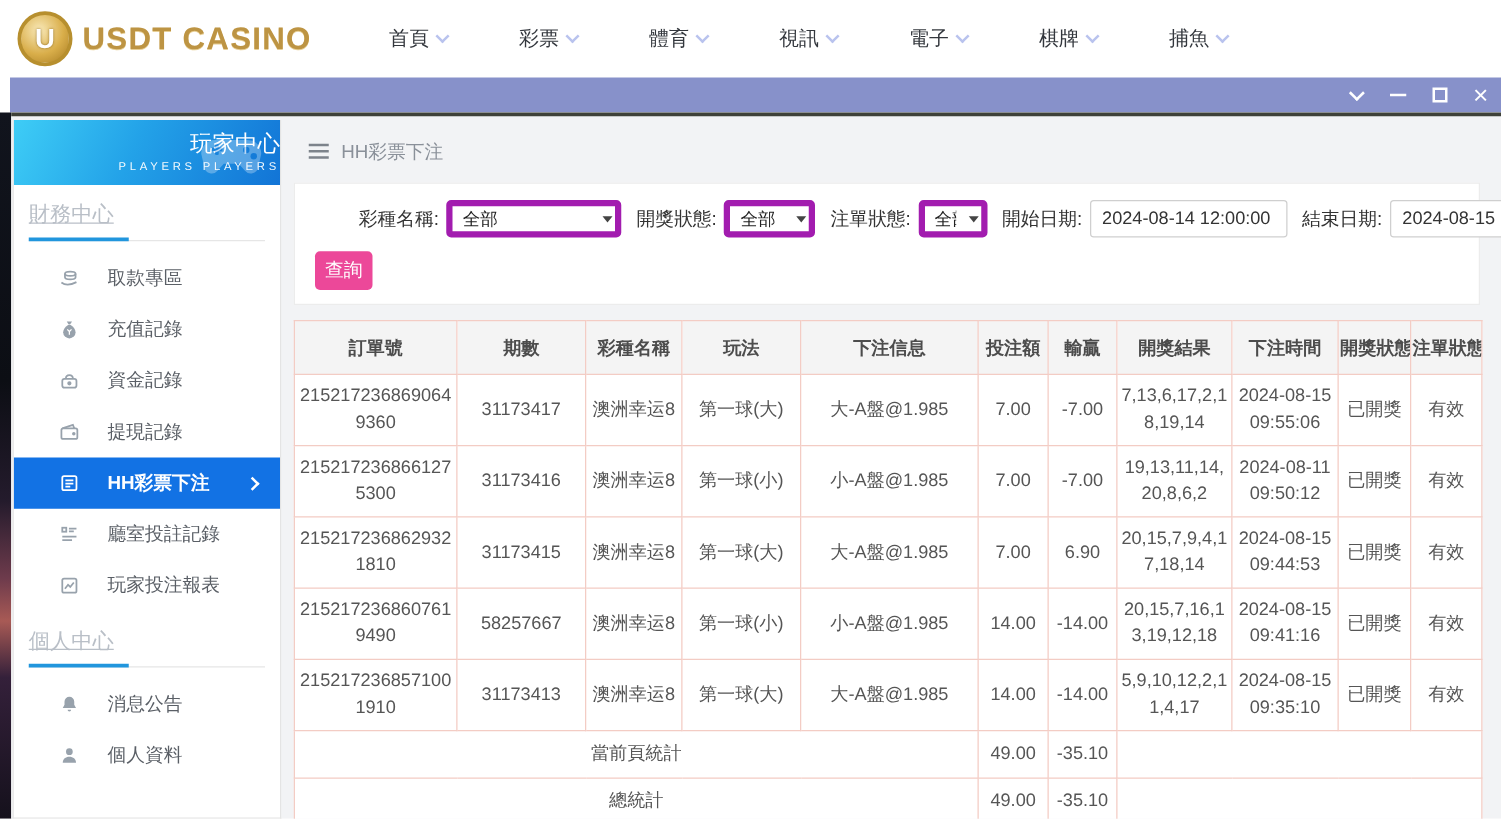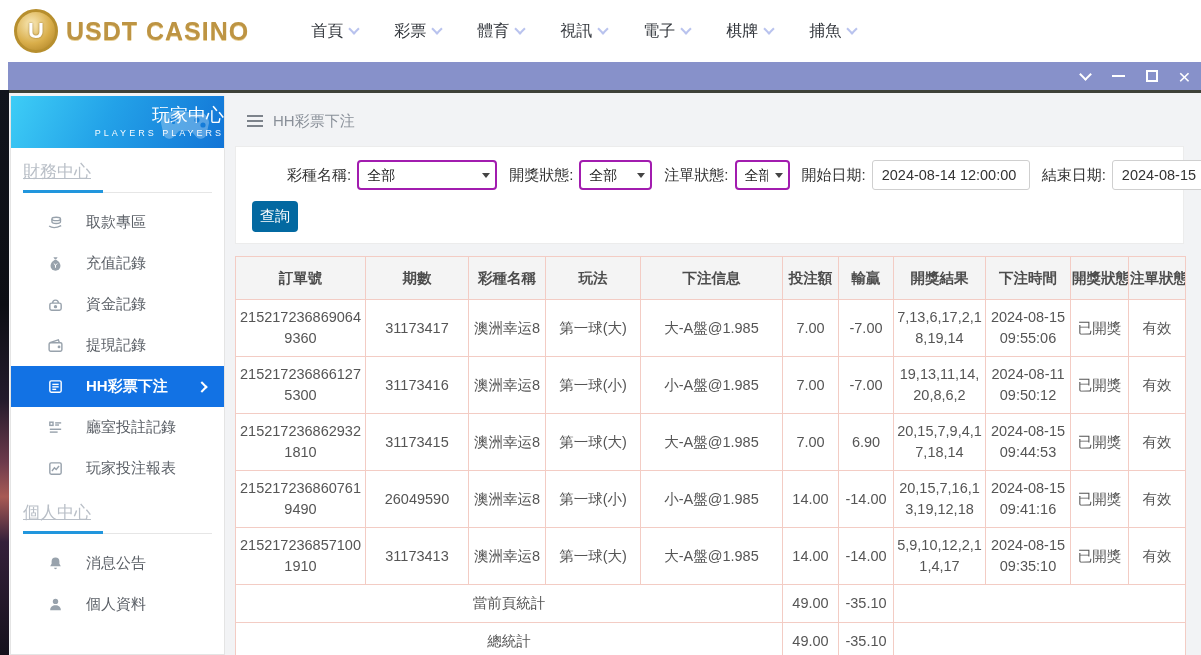--- a/index.html
+++ b/index.html
@@ -9,21 +9,21 @@
   
   .topbar { position:absolute; left:0; top:0; width:1201px; height:62px; background:#fff;
     display:flex; align-items:center; }
   .logo { display:flex; align-items:center; gap:8px; margin-left:14px; cursor:pointer; }
   .coin { width:44px; height:44px; border-radius:50%; border:3px solid #b78f2e;
     background:radial-gradient(circle at 38% 32%, #f9e9b8, #d9ae4a 55%, #a87c22);
     display:flex; align-items:center; justify-content:center; }
   .coin span { font-weight:bold; font-size:22px; color:#fff; text-shadow:0 0 2px #8a6516; }
   .logo-text { font-weight:bold; font-size:25px; letter-spacing:1px; color:#bd9443;
     text-shadow:0 1px 0 #e7cf96; }
-  .topnav { display:flex; margin-left:62px; gap:36px; }
+  .topnav { display:flex; margin-left:62px; gap:57px; }
   .nav-item { display:flex; align-items:center; gap:7px; cursor:pointer; }
   .nav-item .lbl { font-size:16px; color:#33373d; }
   .chev { width:8px; height:8px; border-right:2px solid #b9c3ee; border-bottom:2px solid #b9c3ee;
     transform:rotate(45deg); margin-top:-4px; }
 
   
   .titlebar { position:absolute; left:8px; top:62px; width:1193px; height:28px; background:#8791ca;
     display:flex; align-items:center; justify-content:flex-end; gap:0; }
   .tb-btn { width:33px; height:28px; display:flex; align-items:center; justify-content:center; cursor:pointer; }
   .tb-chev { width:9px; height:9px; border-right:2px solid #fff; border-bottom:2px solid #fff;
@@ -64,28 +64,28 @@
   .page-head { height:50px; display:flex; align-items:center; gap:10px; padding-left:12px; }
   .burger { display:flex; flex-direction:column; gap:3px; cursor:pointer; }
   .burger i { display:block; width:16px; height:2px; background:#7d838b; }
   .page-title { font-size:15px; color:#8a9099; }
 
   .filter-panel { background:#fff; border:1px solid #ececec; padding:13px 14px 11px; }
   .filter-row { display:flex; align-items:center;margin-left:35px; }
   .f-label { font-size:15px; color:#333; margin:0 6px 0 12px; white-space:nowrap; }
   .f-label:first-child { margin-left:2px; }
   .sel { position:relative; display:inline-block; }
-  .sel select { height:30px; border:2px solid #a21caf; border-radius:4px; background:#fff;
+  .sel select { height:30px; border:5px solid #a21caf; border-radius:4px; background:#fff;
     font-size:14px; color:#222; padding:0 20px 0 8px; appearance:none; -webkit-appearance:none;
     font-family:"Liberation Sans", sans-serif; }
   .sel::after { content:""; position:absolute; right:7px; top:13px; border-left:4px solid transparent;
     border-right:4px solid transparent; border-top:5px solid #444; pointer-events:none; }
   .f-input { height:30px; border:1px solid #cfcfcf; border-radius:3px; font-size:14.5px; color:#333;
     padding:0 9px; width:158px; font-family:"Liberation Sans", sans-serif; }
-  .search-btn { margin-top:11px; margin-left:2px; width:46px; height:31px; background:#0369a1; border:none;
+  .search-btn { margin-top:11px; margin-left:2px; width:46px; height:31px; background:#ec4899; border:none;
     border-radius:4px; color:#fff; font-size:15px; cursor:pointer; font-family:"Liberation Sans", sans-serif; }
 
   
   .bet-table { width:100%; margin-top:12px; border-collapse:collapse; background:#fff; table-layout:fixed; }
   .bet-table th, .bet-table td { border:1px solid #f3ccc4; text-align:center; }
   .bet-table th { background:#f4f4f4; height:43px; font-size:14.5px; color:#4c4c4c; font-weight:bold;
     padding:2px 1px; white-space:nowrap; overflow:hidden; }
   .bet-table td { font-size:14.5px; color:#555; padding:7px 3px; line-height:1.45; word-break:break-all; }
   .bet-table tbody tr.data-row td { height:57px; }
   .bet-table tr.sum-row td { height:38px; padding:6px 3px; }
@@ -368,21 +368,21 @@
           <td>大-A盤@1.985</td>
           <td>7.00</td>
           <td>6.90</td>
           <td>20,15,7,9,4,17,18,14</td>
           <td>2024-08-15 09:44:53</td>
           <td>已開獎</td>
           <td>有效</td>
         </tr>
         <tr class="data-row">
           <td>2152172368607619490</td>
-          <td>26049590</td>
+          <td>58257667</td>
           <td>澳洲幸运8</td>
           <td>第一球(小)</td>
           <td>小-A盤@1.985</td>
           <td>14.00</td>
           <td>-14.00</td>
           <td>20,15,7,16,13,19,12,18</td>
           <td>2024-08-15 09:41:16</td>
           <td>已開獎</td>
           <td>有效</td>
         </tr>

